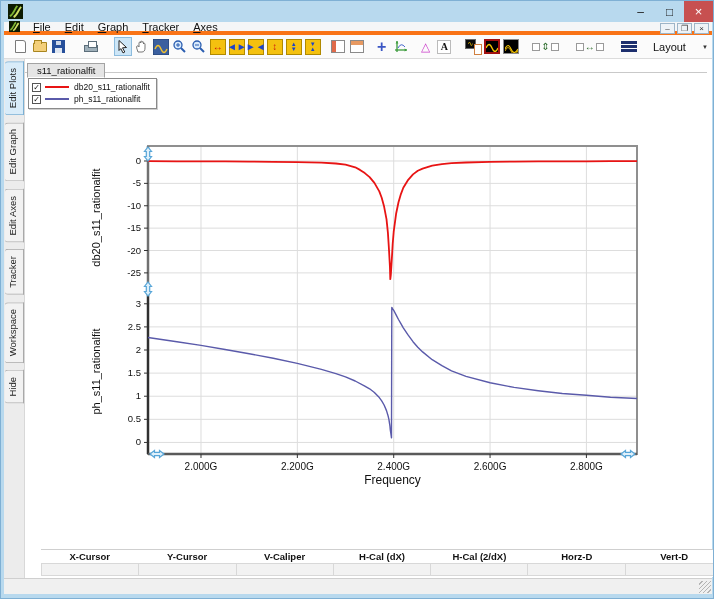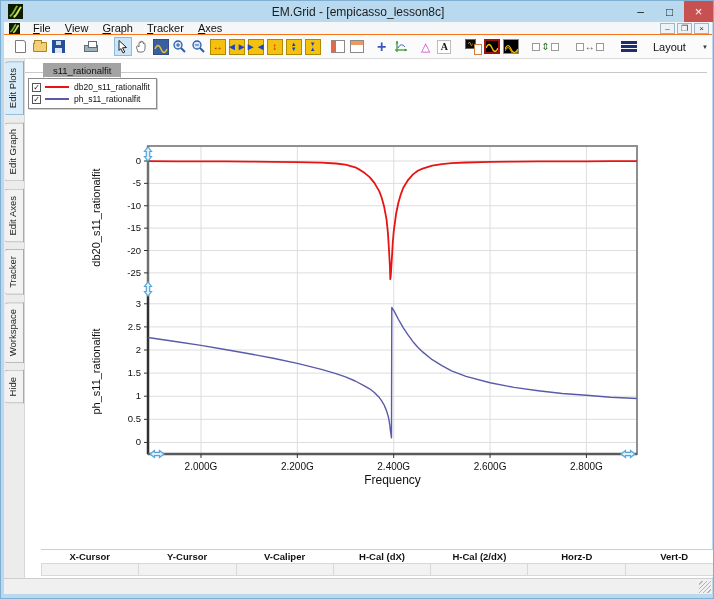--- a/index.html
+++ b/index.html
@@ -11,21 +11,21 @@
     border:1px solid #7fb0d4;
   }
   
   .titlebar { position:absolute; left:0; top:0; width:714px; height:21px; display:flex; align-items:center; }
   .app-icon { width:15px; height:15px; margin-left:7px; }
   .title-text { position:absolute; left:0; right:0; text-align:center; font-size:12px; color:#1c1c1c; }
   .win-controls { position:absolute; right:2px; top:0; height:21px; display:flex; align-items:stretch; }
   .wc-btn { width:29px; display:flex; align-items:center; justify-content:center; font-size:12px; color:#222; }
   .wc-close { background:#c75050; color:#fff; font-size:13px; }
   
-  .menubar { position:absolute; left:3px; top:21px; width:708px; height:13px; background:#f5f6f7; display:flex; align-items:center; border-bottom:1px solid #f97316; }
+  .menubar { position:absolute; left:3px; top:21px; width:708px; height:13px; background:#f5f6f7; display:flex; align-items:center; border-bottom:4px solid #f97316; }
   .menu-icon { width:11px; height:11px; margin:0 6px 0 5px; }
   .menu-item { font-size:11px; line-height:12px; color:#111; padding:0 7px; display:inline-block; }
   .menu-item::first-letter { text-decoration:underline; }
   .mdi-controls { position:absolute; right:3px; top:0; height:13px; display:flex; align-items:center; gap:2px; }
   .mdi-btn { width:15px; height:11px; border:1px solid #9db5c8; background:#eef3f7; font-size:8px; line-height:9px; text-align:center; color:#333; }
   
   .toolbar { position:absolute; left:3px; top:34px; width:708px; height:24px; background:#fbfbfb; border-bottom:1px solid #dcdcdc; display:flex; align-items:center; padding-left:8px; }
   .tb-icon { width:19px; height:19px; display:flex; align-items:center; justify-content:center; margin-right:1px; font-size:11px; position:relative; }
   .tb-sel { background:#cde6f7; border:1px solid #8cbbdd; }
   .g6{margin-left:6px;} .g10{margin-left:10px;} .g14{margin-left:13px;}
@@ -59,21 +59,21 @@
   .bars i { display:block; height:3px; background:#1d2f6e; }
   .layout-label { font-size:11px; color:#111; }
   .caret { font-size:6px; color:#333; }
   
   .main { position:absolute; left:3px; top:58px; width:708px; height:519px; background:#fff; }
   .sidebar { position:absolute; left:0; top:0; width:21px; height:519px; background:#ececec; border-right:1px solid #d8d8d8; display:flex; flex-direction:column; align-items:center; padding-top:2px; }
   .side-tab { writing-mode:vertical-rl; transform:rotate(180deg); font-size:9.5px; color:#222; background:#f2f2f2; border:1px solid #a9a9a9; border-right:none; border-radius:0 3px 3px 0; padding:6px 2px; margin-bottom:7px; width:19px; text-align:center; }
   .side-tab.active { background:#d9ecf9; border-color:#7ab0d4; }
   .content { position:absolute; left:21px; top:0; width:682px; height:519px; background:#fff; }
   .tabstrip { position:absolute; left:0; top:0; right:0; height:14px; border-bottom:1px solid #c9c9c9; }
-  .doc-tab { display:inline-block; margin-left:18px; background:#a3a3a3; border:1px solid #a3a3a3; border-bottom:1px solid #fff; font-size:9.5px; padding:1px 9px 1px 9px; position:relative; top:1px; color:#111; }
+  .doc-tab { display:inline-block; margin-left:2px; background:#e5e5e5; border:1px solid #a3a3a3; border-bottom:1px solid #fff; font-size:9.5px; padding:1px 9px 1px 9px; position:relative; top:1px; color:#111; }
   #plot-svg { position:absolute; left:0; top:0; width:682px; height:505px; pointer-events:none; }
   
   .legend { position:absolute; left:3px; top:19px; background:#fff; border:1px solid #8a8a8a; box-shadow:1px 1px 0 #cfcfcf; padding:2px 6px 3px 3px; z-index:5; }
   .legend-row { display:flex; align-items:center; height:12px; }
   .cbx { width:9px; height:9px; border:1px solid #555; background:#fff; font-size:8px; line-height:8px; text-align:center; color:#111; margin-right:4px; }
   .swatch { width:24px; height:2px; margin-right:5px; }
   .legend-label { font-size:8.5px; color:#111; white-space:nowrap; }
   
   .cursor-table { position:absolute; left:16px; top:490px; width:682px; height:28px; background:#fff; border-top:1px solid #cfcfcf; }
   .ct-headers { display:flex; height:13px; align-items:center; }
@@ -89,36 +89,35 @@
 <body>
 
 <div id="window">
 
   <div class="titlebar">
     <svg class="app-icon" viewBox="0 0 16 16">
       <rect x="0" y="0" width="16" height="16" fill="#0d1b02"></rect>
       <path d="M2 13 C6 11 7 5 10 2" stroke="#7fb532" stroke-width="2" fill="none"></path>
       <path d="M6 14 C10 12 11 6 14 3" stroke="#cde063" stroke-width="2" fill="none"></path>
     </svg>
-    <div class="title-text">EM.Grid - [empicasso_lesson8c]</div>
     <div class="win-controls">
       <div class="wc-btn">–</div>
       <div class="wc-btn">□</div>
       <div class="wc-btn wc-close">×</div>
     </div>
   </div>
 
   <div class="menubar">
     <svg class="menu-icon" viewBox="0 0 16 16">
       <rect x="0" y="0" width="16" height="16" fill="#0d1b02"></rect>
       <path d="M2 13 C6 11 7 5 10 2" stroke="#7fb532" stroke-width="2.4" fill="none"></path>
       <path d="M6 14 C10 12 11 6 14 3" stroke="#cde063" stroke-width="2.4" fill="none"></path>
     </svg>
     <span class="menu-item">File</span>
-    <span class="menu-item">View</span>
+    <span class="menu-item">Edit</span>
     <span class="menu-item">Graph</span>
     <span class="menu-item">Tracker</span>
     <span class="menu-item">Axes</span>
     <div class="mdi-controls">
       <div class="mdi-btn">–</div>
       <div class="mdi-btn">❐</div>
       <div class="mdi-btn">×</div>
     </div>
   </div>
 

